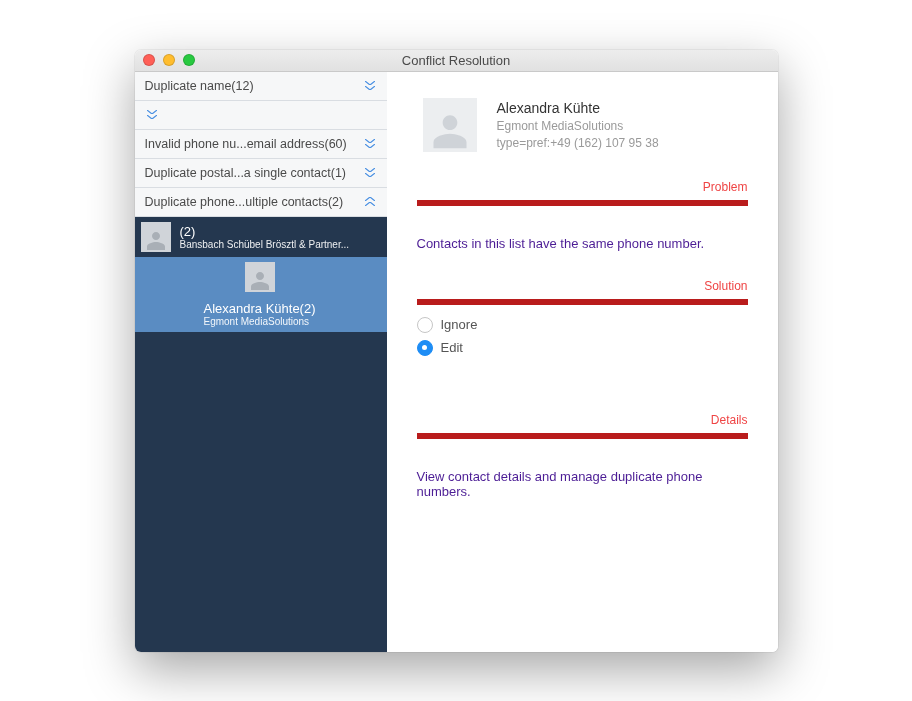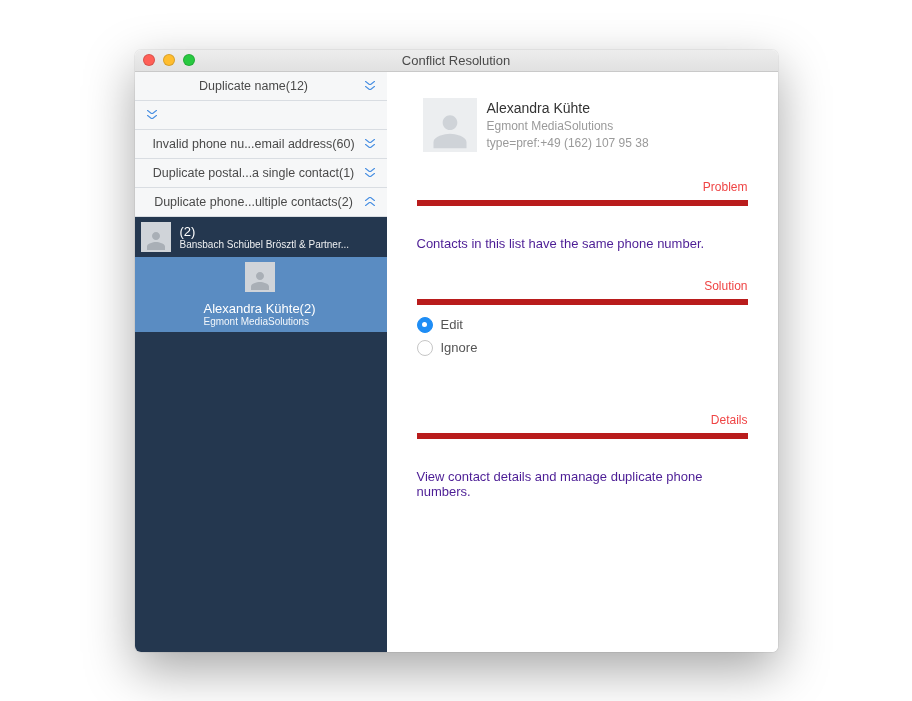--- a/index.html
+++ b/index.html
@@ -73,21 +73,20 @@
     font-size: 12.5px;
     color: #4a4a4a;
     cursor: default;
     position: relative;
   }
   .category .label {
     flex: 1;
     white-space: nowrap;
     overflow: hidden;
     text-overflow: ellipsis;
-    text-align: center;
   }
   .chevron {
     width: 14px;
     display: flex;
     flex-direction: column;
     align-items: center;
     gap: 1px;
     color: #4a90e2;
   }
   .chevron svg { display: block; }
@@ -116,21 +115,21 @@
   .main {
     flex: 1;
     background: #fff;
     padding: 26px 30px 18px 30px;
     display: flex;
     flex-direction: column;
     overflow: hidden;
   }
   .profile {
     display: flex;
-    gap: 10px;
+    gap: 20px;
     margin-bottom: 28px;
     padding-left: 6px;
   }
   .avatar-lg {
     width: 54px; height: 54px;
     background: #eceef0;
     display:flex; align-items:flex-end; justify-content:center;
     overflow:hidden;
     flex-shrink:0;
   }
@@ -313,26 +312,26 @@
           <div class="profile-phone">type=pref:+49 (162) 107 95 38</div>
         </div>
       </div>
 
       <div class="section-header">Problem</div>
       <div class="section-body">Contacts in this list have the same phone number.</div>
 
       <div class="section-header">Solution</div>
       <div style="margin-bottom:50px;">
         <div class="radio-row">
+          <div class="radio"></div>
+          <span>Ignore</span>
+        </div>
+        <div class="radio-row">
           <div class="radio checked"></div>
           <span>Edit</span>
-        </div>
-        <div class="radio-row">
-          <div class="radio"></div>
-          <span>Ignore</span>
         </div>
       </div>
 
       <div class="section-header">Details</div>
       <div class="section-body">View contact details and manage duplicate phone numbers.</div>
 
       <div class="spacer"></div>
 
     </div>
   </div>

